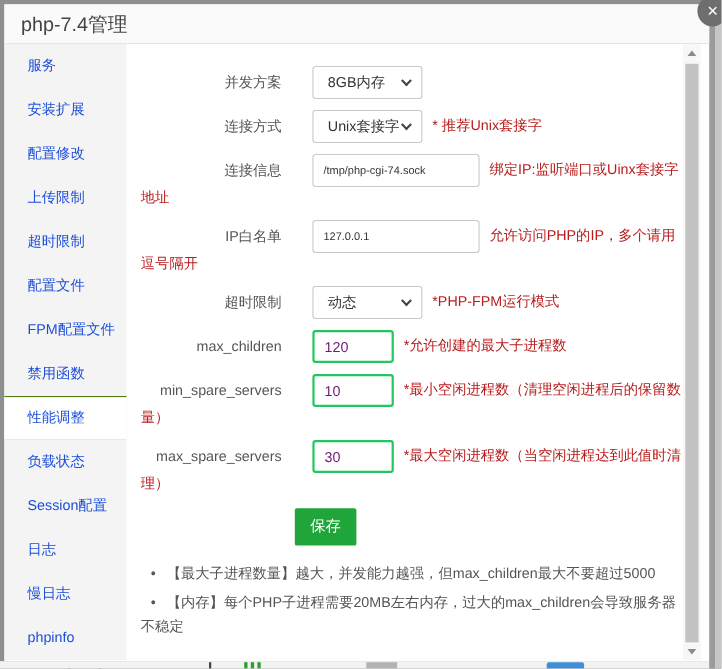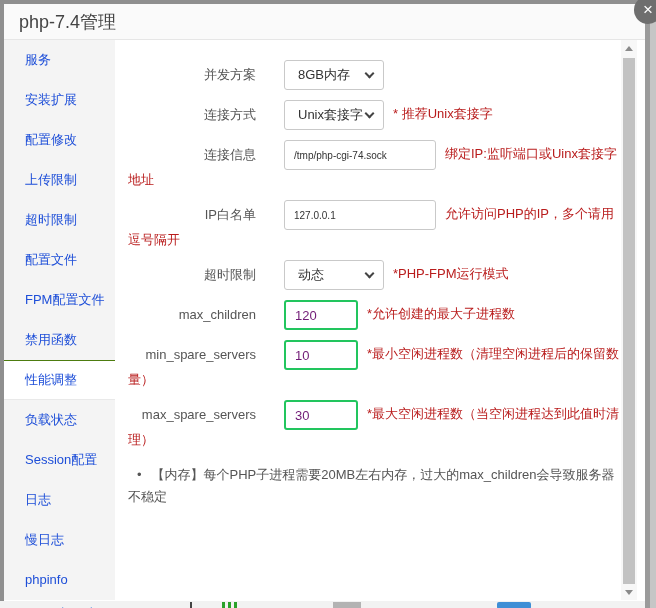--- a/index.html
+++ b/index.html
@@ -83,21 +83,23 @@
         <div id="form-rows">
             <div class="form-row"><span class="field-label">并发方案</span><div class="sel"><span>8GB内存</span><span class="chev"></span></div></div>
             <div class="form-row"><span class="field-label">连接方式</span><div class="sel"><span>Unix套接字</span><span class="chev"></span></div><span class="note">* 推荐Unix套接字</span></div>
             <div class="form-row"><span class="field-label">连接信息</span><input class="txt" type="text" value="/tmp/php-cgi-74.sock" style=""><span class="note">绑定IP:监听端口或Uinx套接字地址</span></div>
             <div class="form-row"><span class="field-label">IP白名单</span><input class="txt" type="text" value="127.0.0.1" style=""><span class="note">允许访问PHP的IP，多个请用逗号隔开</span></div>
             <div class="form-row"><span class="field-label">超时限制</span><div class="sel"><span>动态</span><span class="chev"></span></div><span class="note">*PHP-FPM运行模式</span></div>
             <div class="form-row"><span class="field-label">max_children</span><input class="num" type="text" value="120" style=""><span class="note">*允许创建的最大子进程数</span></div>
             <div class="form-row"><span class="field-label">min_spare_servers</span><input class="num" type="text" value="10" style=""><span class="note">*最小空闲进程数（清理空闲进程后的保留数量）</span></div>
             <div class="form-row"><span class="field-label">max_spare_servers</span><input class="num" type="text" value="30" style=""><span class="note">*最大空闲进程数（当空闲进程达到此值时清理）</span></div>
           </div>
+        <button class="save-btn">保存</button>
         <div class="tips" id="tips-list">
+            <div class="tip"><span class="dot">•</span><span>【最大子进程数量】越大，并发能力越强，但max_children最大不要超过5000</span></div>
             <div class="tip"><span class="dot">•</span><span>【内存】每个PHP子进程需要20MB左右内存，过大的max_children会导致服务器不稳定</span></div>
           </div>
       </div>
       <div class="scrollbar">
         <div class="sb-up"></div>
         <div class="sb-thumb"></div>
         <div class="sb-down"></div>
       </div>
     </div>
   </div>

